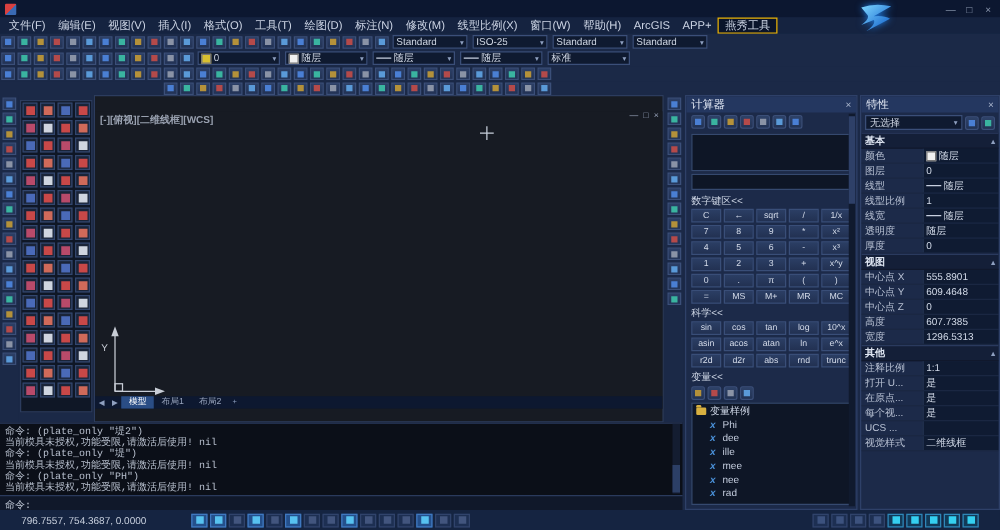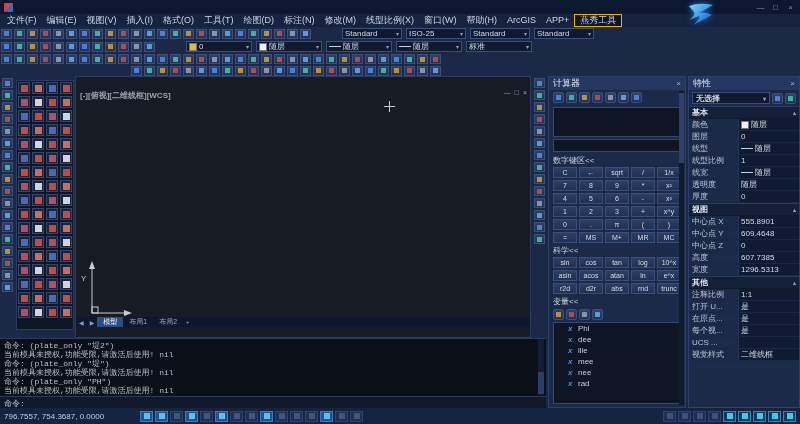--- a/index.html
+++ b/index.html
@@ -12,21 +12,21 @@
   .title-text{font-size:9px;color:#d8deea;white-space:nowrap;}
   .winctrls{position:absolute;right:2px;top:0;height:14px;display:flex;}
   .winbtn{width:15px;height:14px;font-size:8px;color:#8a96ad;display:flex;align-items:center;justify-content:center;}
   .zlogo{position:absolute;left:686px;top:1px;width:30px;height:27px;z-index:60;filter:drop-shadow(0 0 3px #1e7ae0);}
   
   .menubar{position:absolute;left:0;top:14px;width:800px;height:13px;background:#152340;
            display:flex;align-items:flex-end;padding-left:2px;box-sizing:border-box;}
   .menu-item{font-size:9px;color:#ccd4e4;padding:0 5px;height:13px;line-height:13px;white-space:nowrap;}
   .menu-item.pressed{background:#0a142a;border:1px solid #eab308;line-height:11px;height:11px;}
   
-  .trow{position:absolute;left:0;width:800px;display:flex;align-items:center;background:#1b2947;box-sizing:border-box;gap:28px;}
+  .trow{position:absolute;left:0;width:800px;display:flex;align-items:center;background:#1b2947;box-sizing:border-box;}
   .trow1{top:27px;height:13px;}
   .trow2{top:40px;height:13px;}
   .trow3{top:53px;height:12px;}
   .trow4{top:65px;height:11px;padding-left:130px;}
   .ticons,.tcombos{display:flex;align-items:center;}
   .ticon{width:11px;height:10px;margin:1px;background:linear-gradient(#2c3f66,#223254);
          border:1px solid #3b4f79;box-sizing:border-box;display:flex;align-items:center;justify-content:center;flex:none;}
   .tdot{width:5px;height:5px;display:block;}
   .combo{height:11px;display:flex;align-items:center;background:#0f1a30;border:1px solid #3b4f79;
          font-size:8px;color:#d2d9e6;padding:0 2px;margin:0 2px;box-sizing:border-box;flex:none;}
@@ -85,39 +85,39 @@
   .tree-root,.tree-item{display:flex;align-items:center;gap:3px;height:11px;padding-left:3px;color:#d0d8e8;white-space:nowrap;}
   .tree-item{padding-left:14px;color:#c2cbdc;}
   .folder-icon{width:8px;height:6px;background:#d8b040;border-radius:1px;position:relative;flex:none;}
   .folder-icon::before{content:"";position:absolute;left:0;top:-2px;width:4px;height:2px;background:#d8b040;border-radius:1px 1px 0 0;}
   .xvar{color:#4a90d8;font-style:italic;font-weight:bold;font-size:8px;width:7px;flex:none;}
   .vscroll{position:absolute;right:1px;top:14px;bottom:2px;width:5px;background:#101a2e;}
   .vscroll .thumb{position:absolute;left:0;top:2px;width:5px;height:70px;background:#2e4068;}
   
   .sel-row{flex:none;display:flex;gap:2px;align-items:center;padding:2px 3px;}
   .sel-combo{flex:1;height:12px;display:flex;align-items:center;background:#0f1a30;border:1px solid #3a4e78;
-             font-size:8px;color:#d2d9e6;padding:0 3px;box-sizing:border-box;font-weight:bold;}
+             font-size:8px;color:#d2d9e6;padding:0 3px;box-sizing:border-box;}
   .pgroup{height:11px;flex:none;background:#141f38;border-top:1px solid #2a3a5e;border-bottom:1px solid #10182c;
           display:flex;align-items:center;padding:0 3px;font-size:8px;font-weight:bold;color:#dfe6f2;}
   .pgroup-arrow{margin-left:auto;font-size:6px;color:#8fa0c0;}
   .prow{height:11px;flex:none;display:flex;font-size:8px;border-bottom:1px solid #1a2742;}
   .pk{width:46px;flex:none;color:#b9c2d4;padding-left:3px;line-height:11px;white-space:nowrap;overflow:hidden;}
   .pv{flex:1;display:flex;align-items:center;background:#0f1b32;border-left:1px solid #263655;
       color:#d2dae8;padding:0 2px;white-space:nowrap;overflow:hidden;}
   
   .cmd-hist{position:absolute;left:0;top:338px;width:546px;height:58px;background:#0b0f18;border-top:1px solid #2a3a5c;
             padding:2px 4px;box-sizing:border-box;font-family:"Liberation Mono",monospace;}
   .cmd-line{font-size:8px;line-height:9px;color:#b7bfcd;white-space:nowrap;}
   .cmd-scroll{position:absolute;left:538px;top:339px;width:6px;height:56px;background:#141d31;}
   .cmd-scroll .thumb{position:absolute;left:0;bottom:1px;width:6px;height:22px;background:#2c3f66;}
   .cmd-input{position:absolute;left:0;top:396px;width:546px;height:12px;background:#10182a;border-top:1px solid #2a3a5c;
              font-size:8px;color:#c2cad8;padding:1px 4px;box-sizing:border-box;font-family:"Liberation Mono",monospace;}
   
   .statusbar{position:absolute;left:0;top:408px;width:800px;height:16px;background:#152441;
-             display:flex;align-items:center;padding:0 4px;gap:18px;box-sizing:border-box;}
+             display:flex;align-items:center;padding:0 17px;gap:18px;box-sizing:border-box;}
   .coords{font-size:8px;color:#c6cedc;width:118px;flex:none;white-space:nowrap;}
   .stoggle{width:13px;height:11px;background:#1d2f52;border:1px solid #30436b;box-sizing:border-box;
            display:flex;align-items:center;justify-content:center;flex:none;}
   .stoggle .sdot{width:6px;height:6px;background:#42557e;}
   .stoggle.on{background:#24508c;border-color:#3f78c0;}
   .stoggle.on .sdot{background:#57c2f0;}
   .sb-spacer{flex:1;}
   .sricon{width:13px;height:11px;background:#1d2f52;border:1px solid #30436b;box-sizing:border-box;
           display:flex;align-items:center;justify-content:center;flex:none;}
   .sricon .sdot{width:6px;height:6px;background:#3c527e;}
@@ -939,20 +939,24 @@
           <span class="tdot" style="background: rgb(180, 74, 74);"></span>
         </span>
         <span class="cicon">
           <span class="tdot" style="background: rgb(138, 147, 166);"></span>
         </span>
         <span class="cicon">
           <span class="tdot" style="background: rgb(90, 154, 216);"></span>
         </span>
       </div>
     <div class="var-tree">
+        <div class="tree-root">
+          <span class="folder-icon"></span>
+          <span>变量样例</span>
+        </div>
         <div class="tree-item">
           <span class="xvar">x</span>
           <span>Phi</span>
         </div>
         <div class="tree-item">
           <span class="xvar">x</span>
           <span>dee</span>
         </div>
         <div class="tree-item">
           <span class="xvar">x</span>

